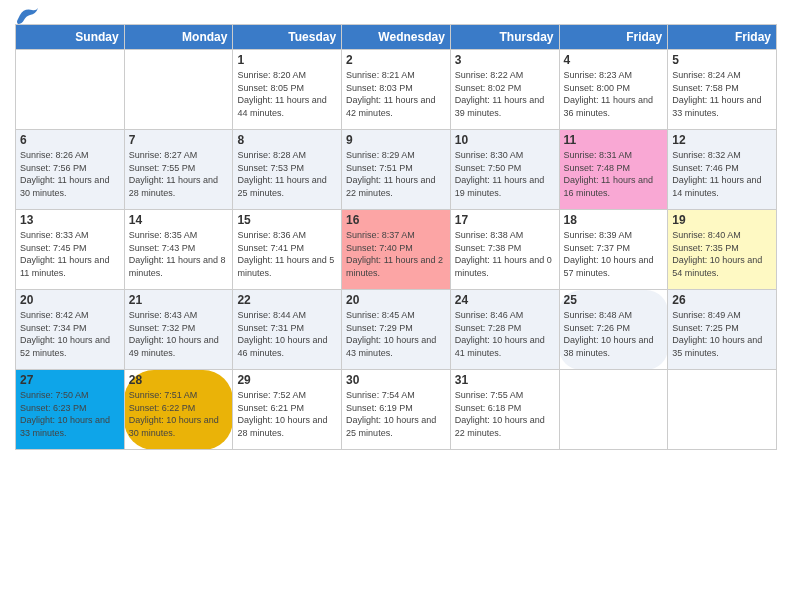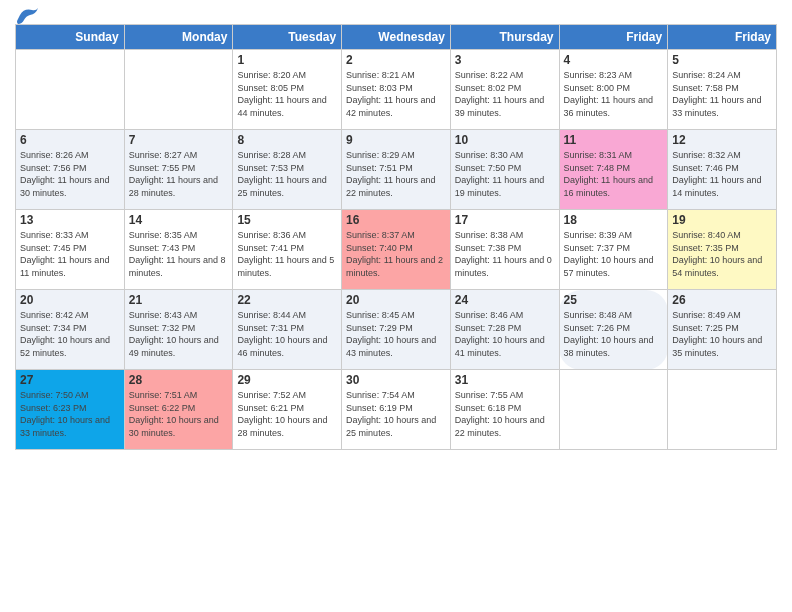--- a/index.html
+++ b/index.html
@@ -230,21 +230,21 @@
           <td style="background-color: rgb(238, 242, 248);">
             <span class="day-num">26</span>
             <div class="day-info">Sunrise: 8:49 AM<br>Sunset: 7:25 PM<br>Daylight: 10 hours and 35 minutes.</div>
           </td>
         </tr>
         <tr>
           <td style="background-color: #0ea5e9;">
             <span class="day-num">27</span>
             <div class="day-info">Sunrise: 7:50 AM<br>Sunset: 6:23 PM<br>Daylight: 10 hours and 33 minutes.</div>
           </td>
-          <td style="background-color: #fca5a5;">
+          <td style="background-color: #eab308; border-radius: 30px;">
             <span class="day-num">28</span>
             <div class="day-info">Sunrise: 7:51 AM<br>Sunset: 6:22 PM<br>Daylight: 10 hours and 30 minutes.</div>
           </td>
           <td style="background-color: rgb(255, 255, 255);">
             <span class="day-num">29</span>
             <div class="day-info">Sunrise: 7:52 AM<br>Sunset: 6:21 PM<br>Daylight: 10 hours and 28 minutes.</div>
           </td>
           <td style="background-color: rgb(255, 255, 255);">
             <span class="day-num">30</span>
             <div class="day-info">Sunrise: 7:54 AM<br>Sunset: 6:19 PM<br>Daylight: 10 hours and 25 minutes.</div>

